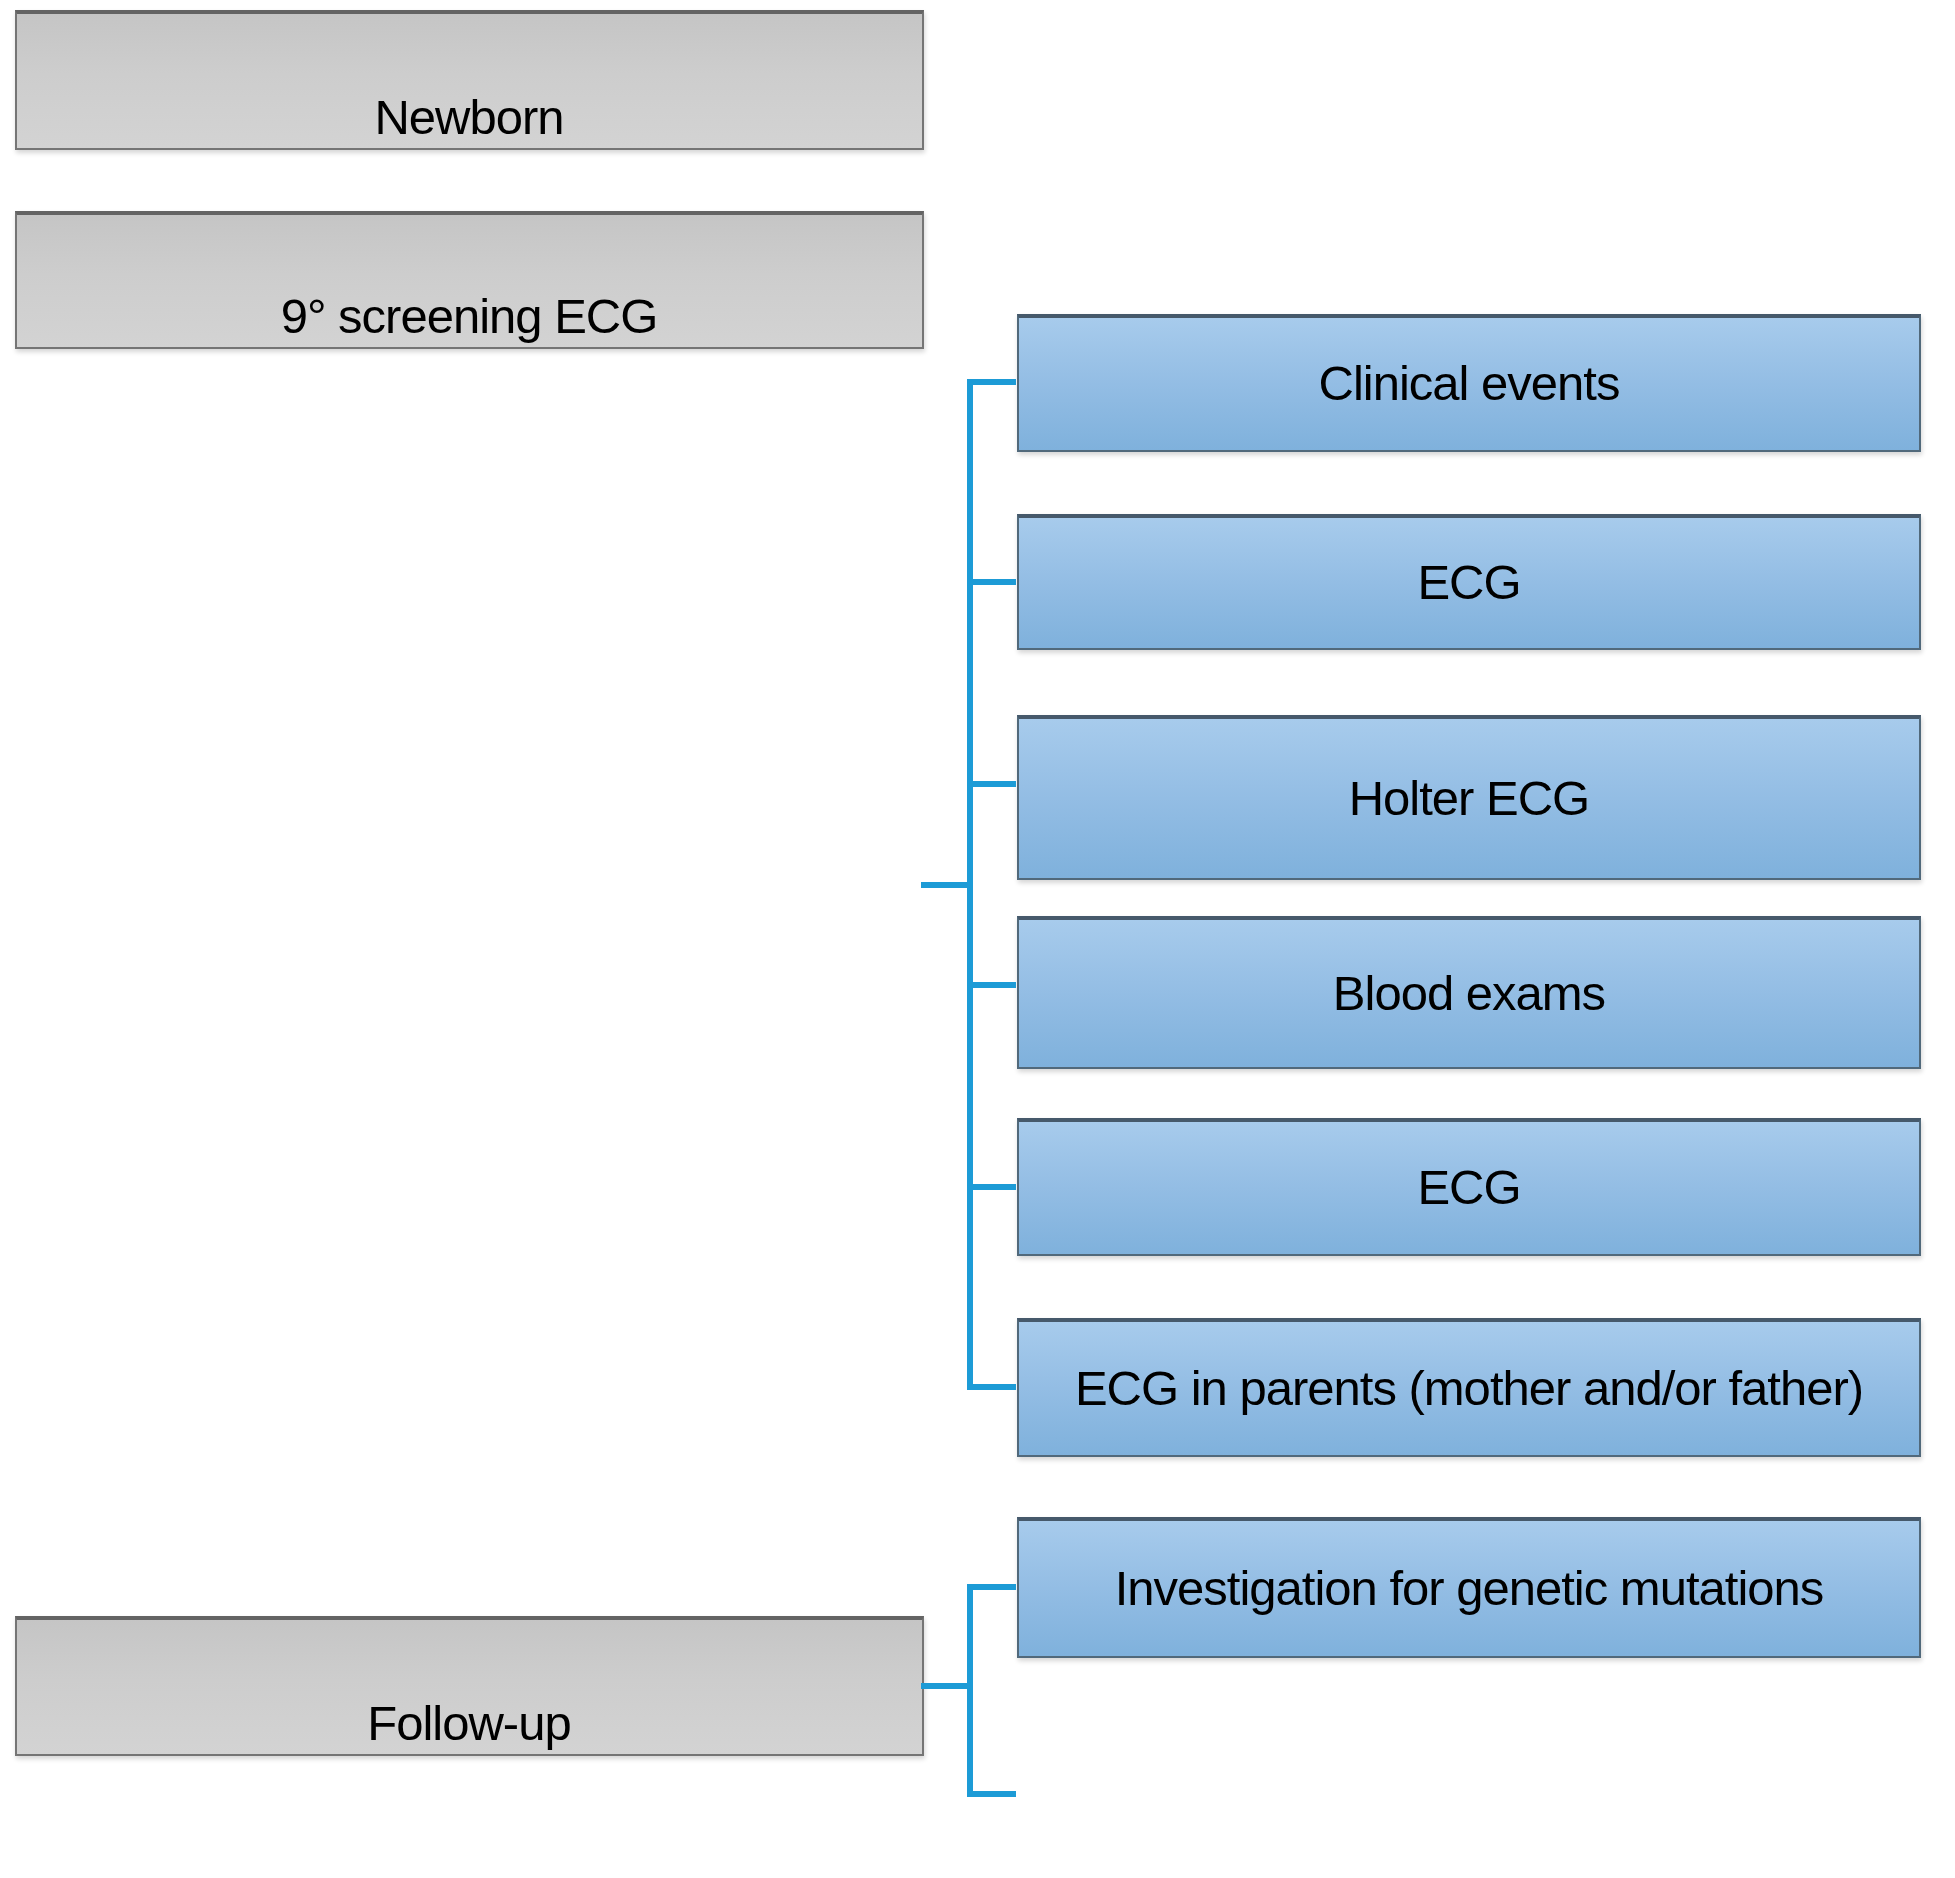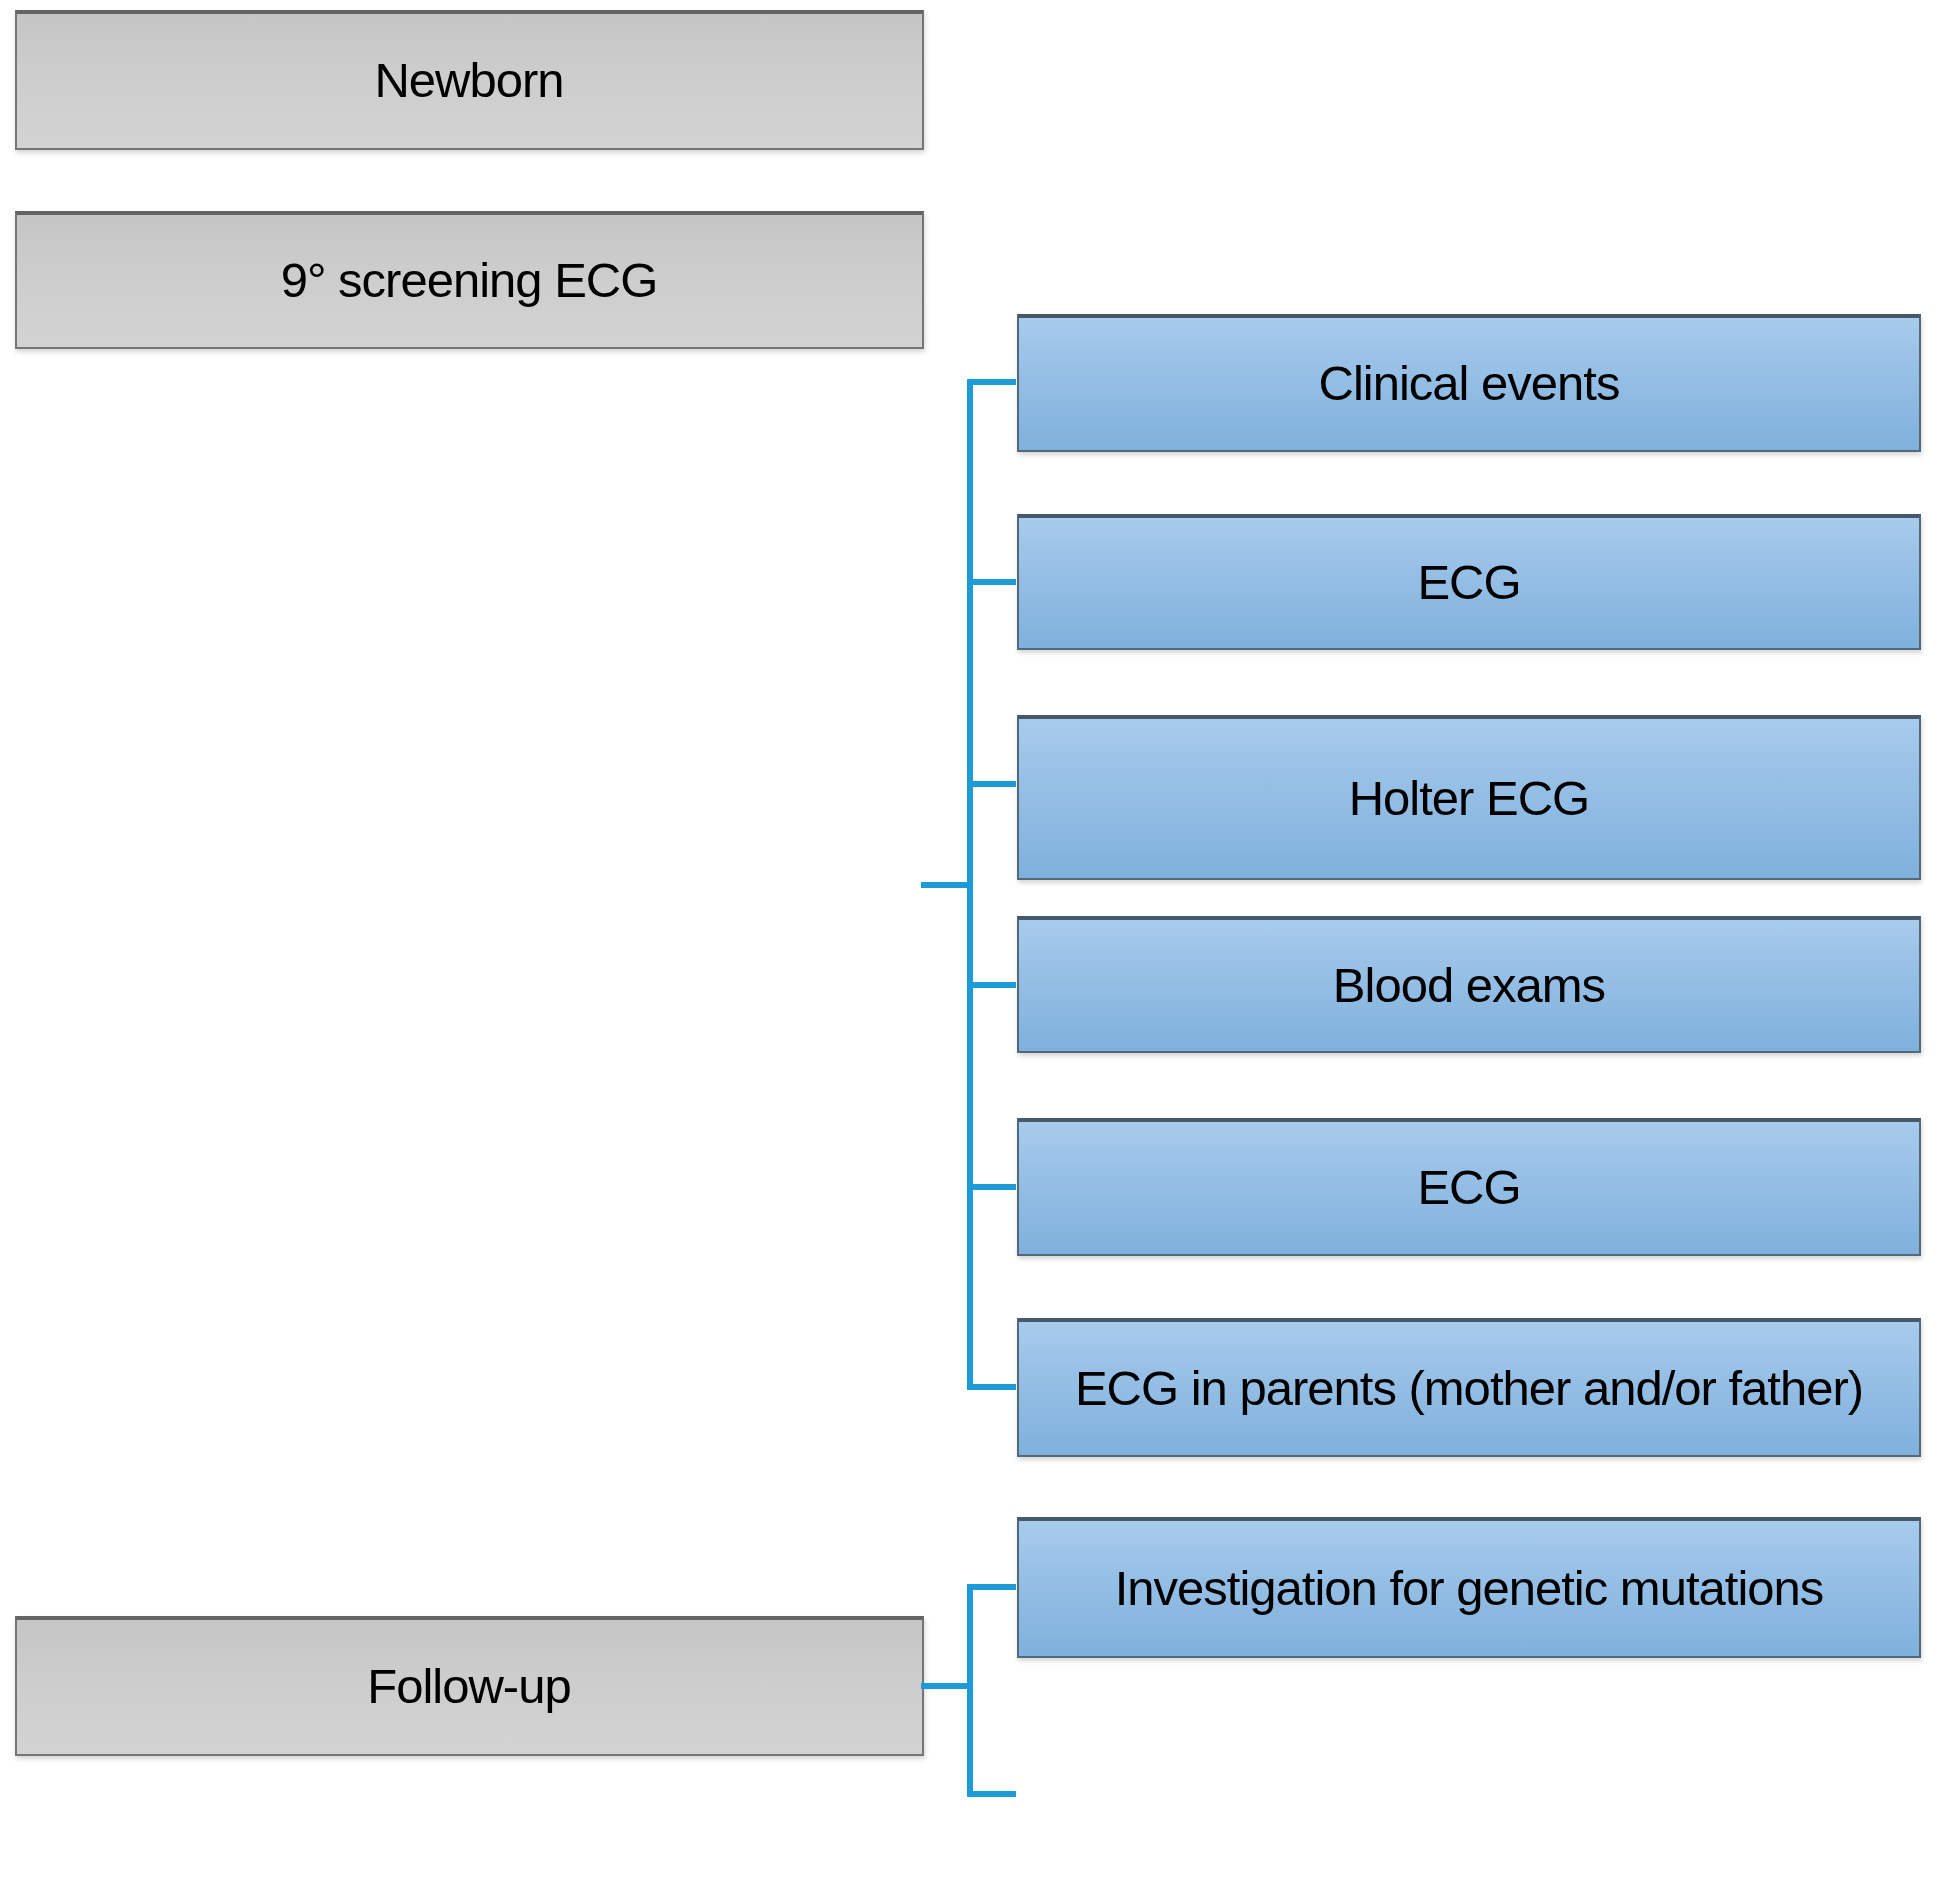--- a/index.html
+++ b/index.html
@@ -29,20 +29,21 @@
     padding: 0 5.3px;
   }
   .box .lbl { display: block; }
   .gray {
     left: 14.5px;
     width: 909px;
     background: linear-gradient(180deg, #c5c5c5 0%, #cdcdcd 45%, #d3d3d3 100%);
     border: 2.6px solid #757575;
     border-top: 4px solid #646464;
     box-shadow: 1.3px 3.3px 4.6px rgba(0,0,0,0.16);
+    align-items: flex-end;
   }
   .blue {
     left: 1017px;
     width: 904px;
     background: linear-gradient(180deg, #a7cbec 0%, #93bde4 50%, #7fb1dc 100%);
     border: 2.6px solid #51697b;
     border-top: 4px solid #46596b;
     box-shadow: 1.3px 3.3px 4.6px rgba(0,0,0,0.16);
   }
   .conn {
@@ -67,21 +68,21 @@
 
   <div class="box blue" style="top:314px;height:138px">
     <span class="lbl">Clinical events</span>
   </div>
   <div class="box blue" style="top:514px;height:136px">
     <span class="lbl">ECG</span>
   </div>
   <div class="box blue" style="top:715px;height:165px">
     <span class="lbl">Holter ECG</span>
   </div>
-  <div class="box blue" style="top:916px;height:137px">
+  <div class="box blue" style="top:916px;height:153px">
     <span class="lbl">Blood exams</span>
   </div>
   <div class="box blue" style="top:1118px;height:138px">
     <span class="lbl">ECG</span>
   </div>
   <div class="box blue" style="top:1517px;height:141px">
     <span class="lbl">Investigation for genetic mutations</span>
   </div>
 
   <div class="box blue" style="top:1318px;height:139px">

